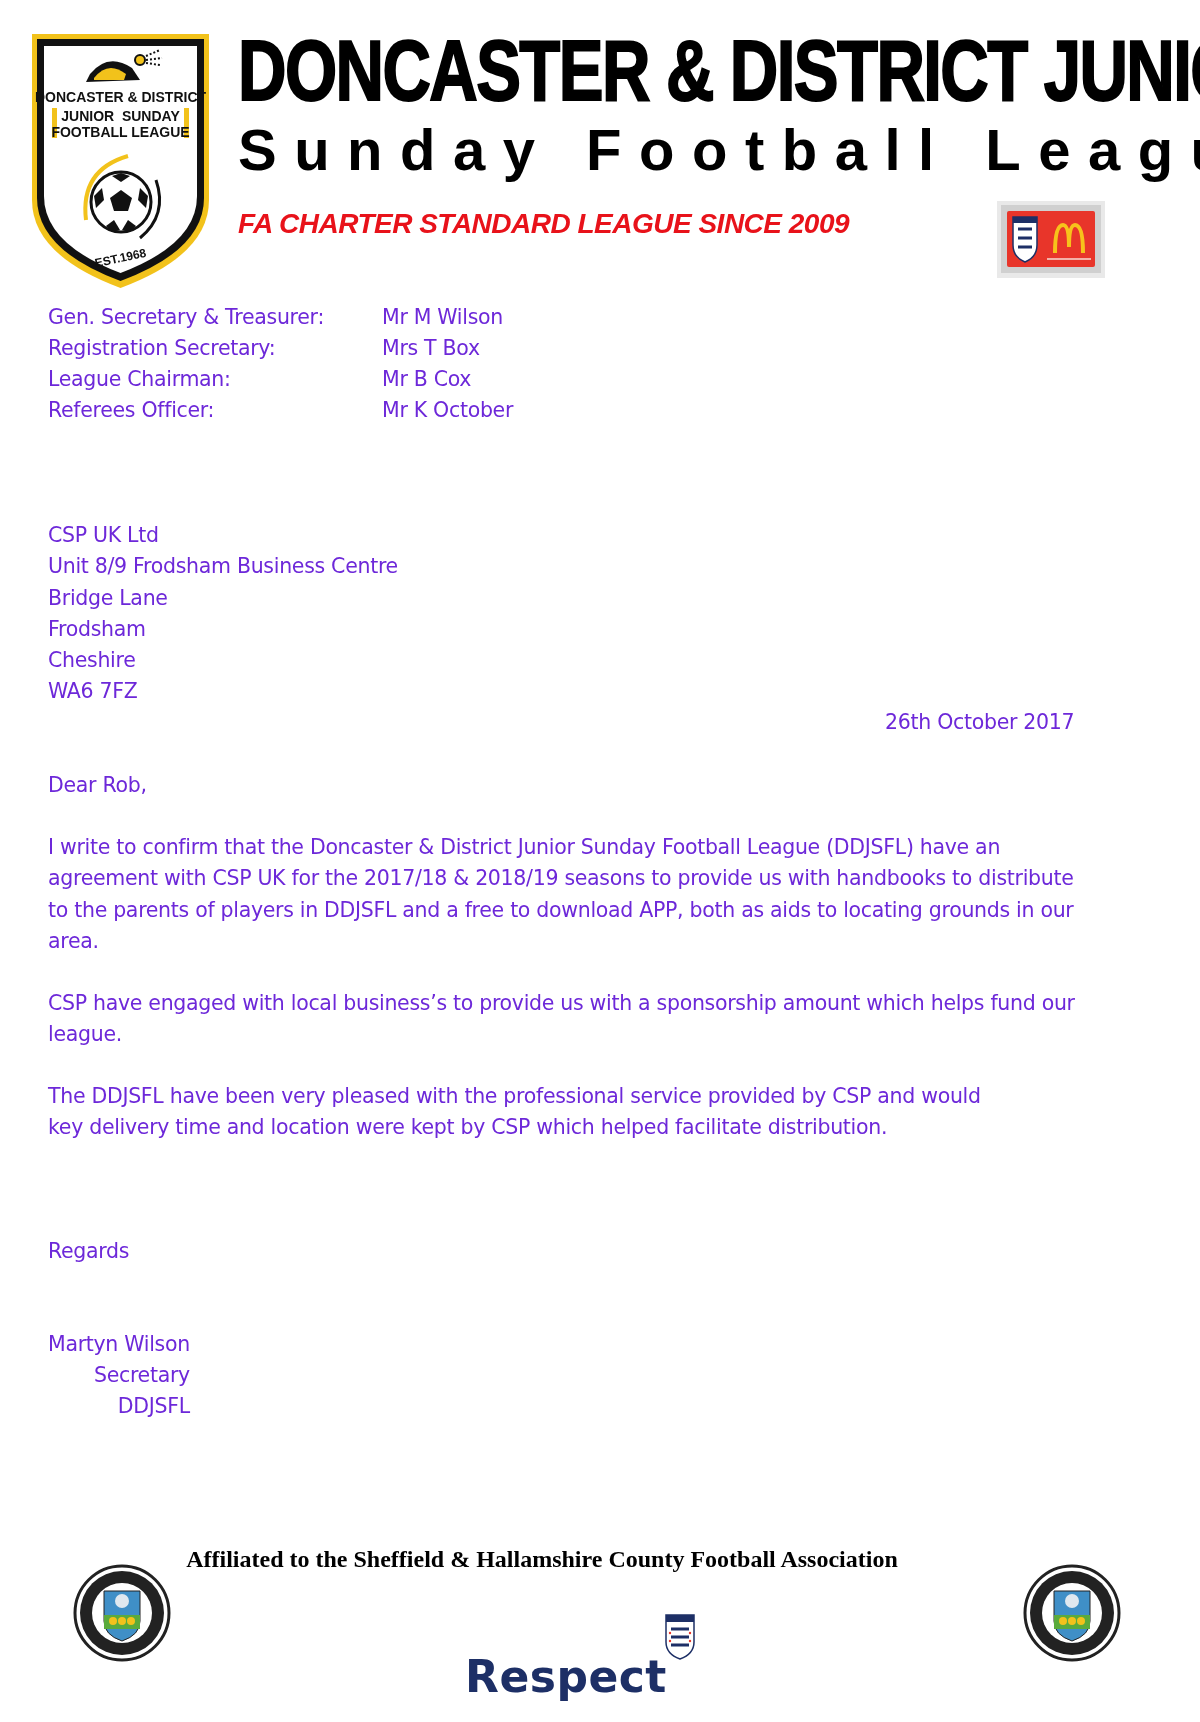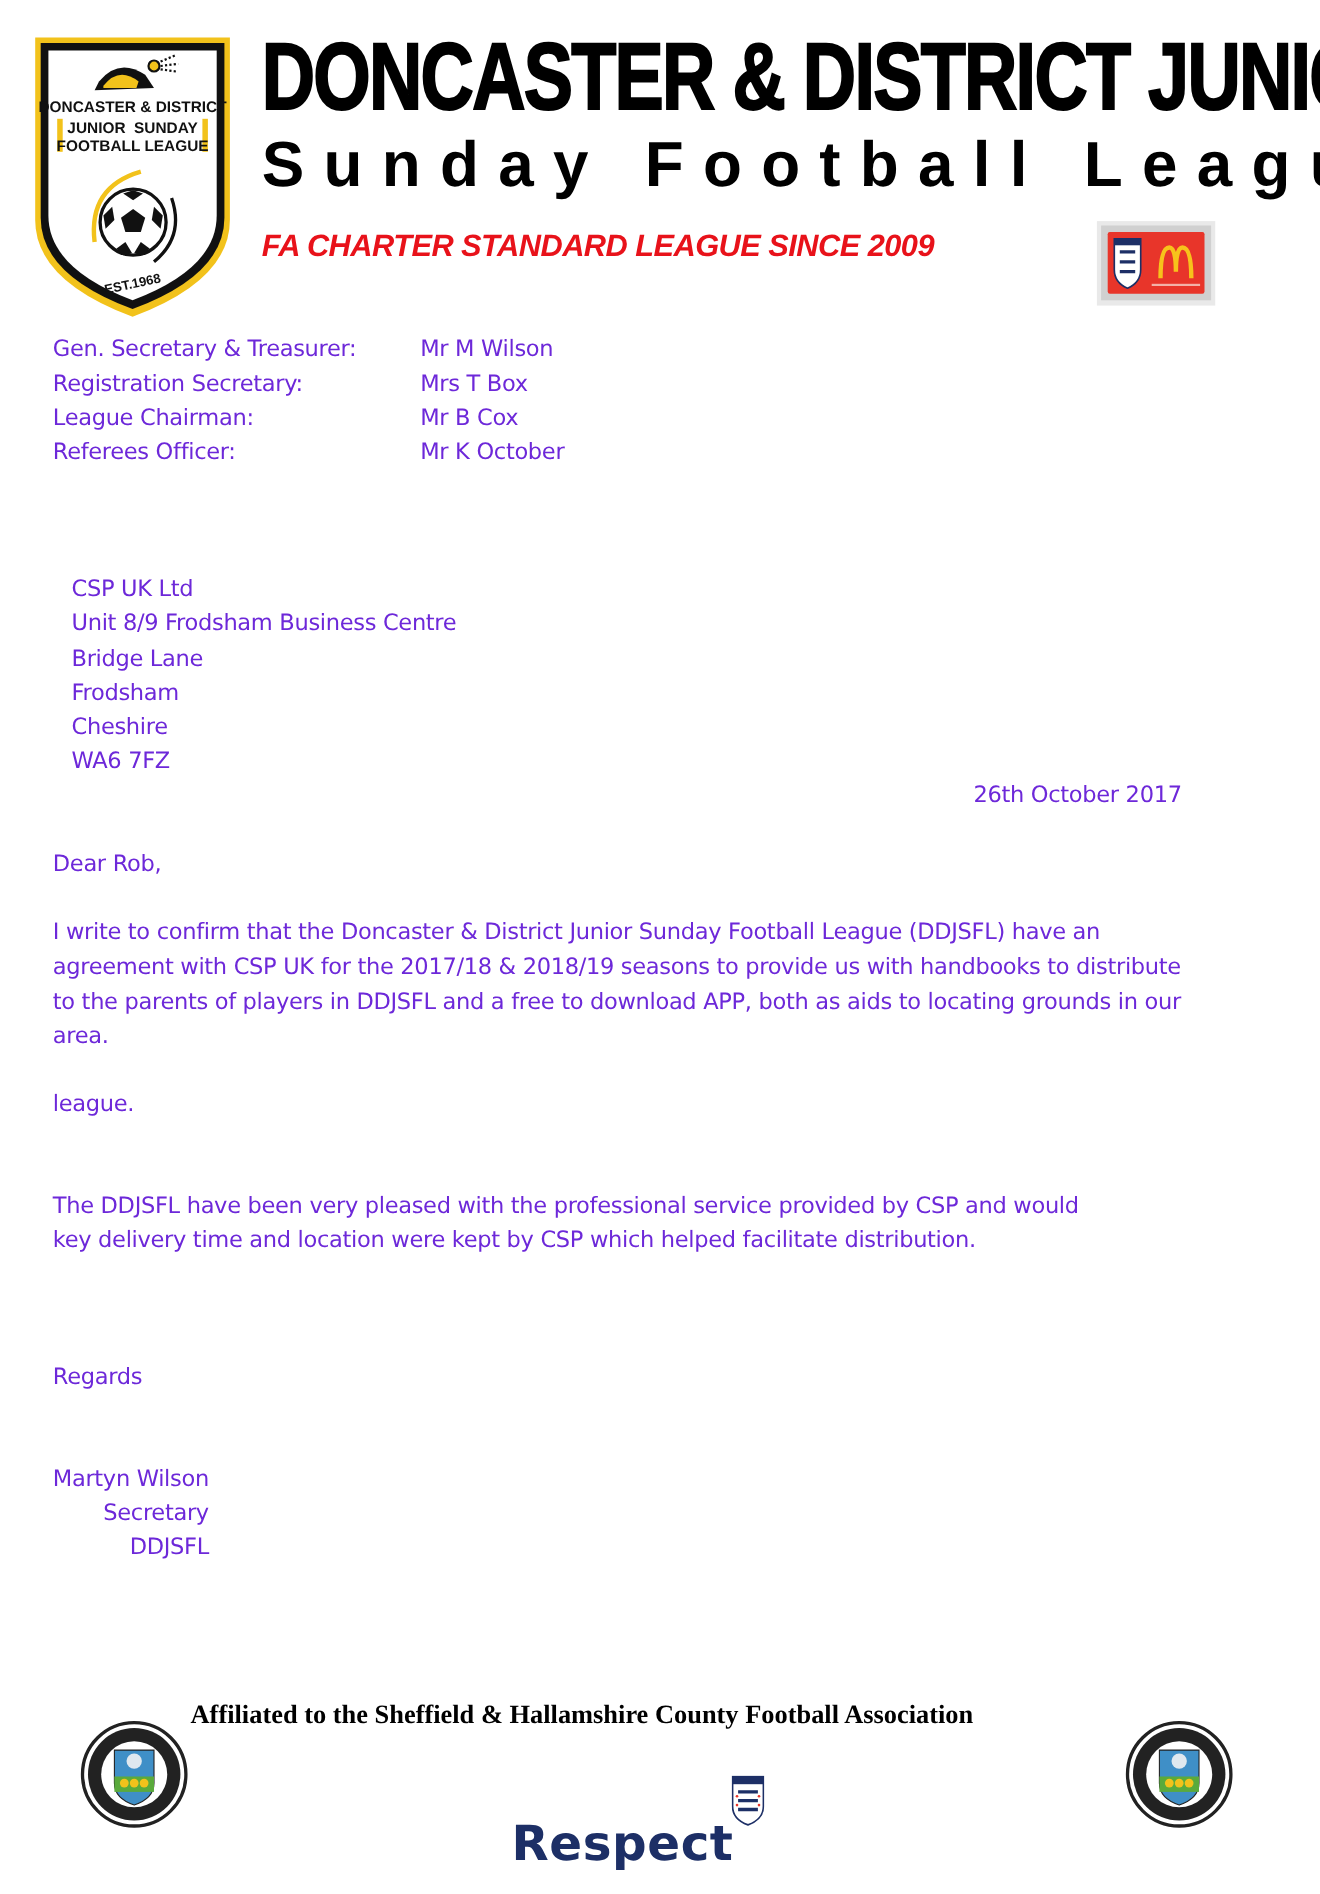--- a/index.html
+++ b/index.html
@@ -10,31 +10,31 @@
     .title-sub { position: absolute; left: 238px; top: 115px; font-family: "Liberation Sans", sans-serif; font-weight: 700; font-size: 58px; line-height: 70px; letter-spacing: 17.5px; white-space: nowrap; color: #000; }
     .charter { position: absolute; left: 238px; top: 208px; font-family: "Liberation Sans", sans-serif; font-style: italic; font-weight: 700; font-size: 28px; letter-spacing: -0.5px; color: #e8121a; white-space: nowrap; }
     .fa-badge { position: absolute; left: 997px; top: 201px; width: 108px; height: 77px; }
 
     .text { font-family: "DejaVu Sans", sans-serif; font-size: 20.5px; color: #6d28d9; letter-spacing: -0.3px; }
     .officers { position: absolute; left: 48px; top: 302px; }
     .officer-row { height: 31px; line-height: 31px; position: relative; width: 600px; }
     .officer-role { position: absolute; left: 0; }
     .officer-name { position: absolute; left: 334px; }
 
-    .address { position: absolute; left: 48px; top: 520px; line-height: 31.3px; margin-left: 17px; }
+    .address { position: absolute; left: 48px; top: 520px; line-height: 31.3px; }
     .date { position: absolute; left: 885px; top: 707px; line-height: 31px; }
     .salutation { position: absolute; left: 48px; top: 770px; line-height: 31px; }
     .para { position: absolute; left: 48px; width: 1130px; line-height: 31.3px; }
     .p1 { top: 832px; }
     .p2 { top: 988px; }
     .p3 { top: 1081px; }
     .closing { position: absolute; left: 48px; top: 1236px; line-height: 31px; }
     .signature { position: absolute; left: 48px; top: 1329px; line-height: 31px; text-align: right; }
 
-    .footer-text { position: absolute; left: 3px; width: 1052px; top: 1546px; text-align: center; font-family: "Liberation Serif", serif; font-weight: 700; font-size: 24px; color: #000; }
+    .footer-text { position: absolute; left: 16px; width: 1052px; top: 1546px; text-align: center; font-family: "Liberation Serif", serif; font-weight: 700; font-size: 24px; color: #000; }
     .seal { position: absolute; top: 1563px; width: 100px; height: 100px; }
     .seal-left { left: 72px; }
     .seal-right { left: 1022px; }
     .respect { position: absolute; left: 465px; top: 1605px; font-family: "DejaVu Sans", sans-serif; font-weight: 700; font-size: 44px; color: #1d2f66; letter-spacing: 0.5px; margin-top: 46px; }
     .respect-shield { position: absolute; left: 665px; top: 1614px; width: 30px; height: 46px; }
   </style>
 </head>
 <body>
 
 <svg class="crest" viewBox="0 0 185 262">
@@ -118,20 +118,21 @@
 <div class="date text">26th October 2017</div>
 <div class="salutation text">Dear Rob,</div>
 
 <div class="para p1 text">
   <div>I write to confirm that the Doncaster &amp; District Junior Sunday Football League (DDJSFL) have  an</div>
   <div>agreement with CSP UK for the 2017/18 &amp; 2018/19 seasons to provide us with handbooks to distribute</div>
   <div>to the parents of players in DDJSFL and a free to download APP, both as aids to locating grounds in our</div>
   <div>area.</div>
 </div>
 <div class="para p2 text">
+  <div>CSP have engaged with local business’s to provide us with a sponsorship amount which helps fund our</div>
   <div>league.</div>
 </div>
 <div class="para p3 text">
   <div>The DDJSFL have been very pleased with the professional service provided by CSP and would</div>
   <div>key delivery time and location were kept by CSP which helped facilitate distribution.</div>
 </div>
 
 <div class="closing text">Regards</div>
 <div class="signature text">
   <div>Martyn Wilson</div>

